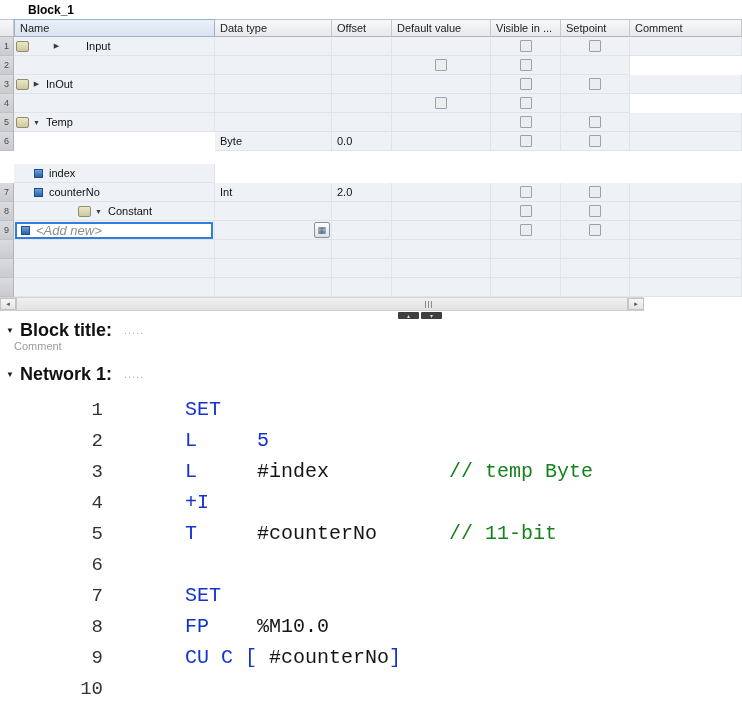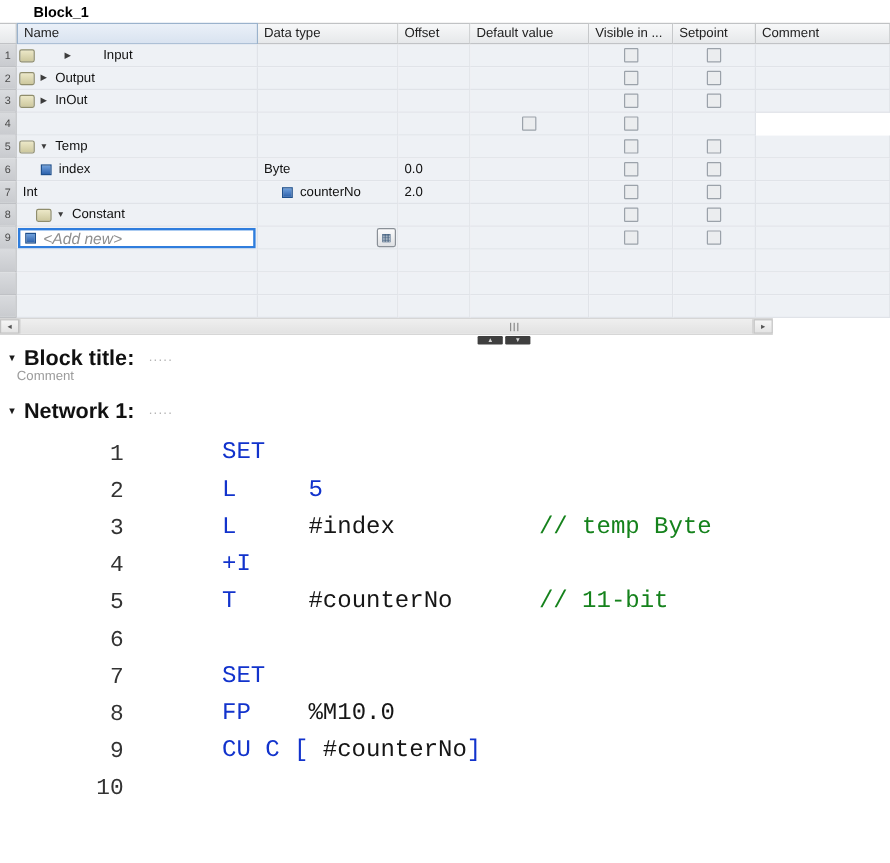--- a/index.html
+++ b/index.html
@@ -85,25 +85,20 @@
           <div class="cell center">
             <span class="checkbox"></span>
           </div>
           <div class="cell center">
             <span class="checkbox"></span>
           </div>
           <div class="cell"></div>
         </div>
         <div class="grid-row">
           <div class="cell num">2</div>
-          <div class="cell" style="padding-left: 2px;">
-            <span class="sec-icon"></span>
-            <span class="expander">▶</span>
-            <span>Output</span>
-          </div>
           <div class="cell"></div>
           <div class="cell"></div>
           <div class="cell"></div>
           <div class="cell center">
             <span class="checkbox"></span>
           </div>
           <div class="cell center">
             <span class="checkbox"></span>
           </div>
           <div class="cell"></div>
@@ -152,55 +147,55 @@
           <div class="cell center">
             <span class="checkbox"></span>
           </div>
           <div class="cell center">
             <span class="checkbox"></span>
           </div>
           <div class="cell"></div>
         </div>
         <div class="grid-row">
           <div class="cell num">6</div>
-          <div class="cell" style="padding-left: 20px;">
+          <div class="cell" style="padding-left: 20px; margin-top: 32px;">
             <span class="var-icon"></span>
             <span>index</span>
           </div>
           <div class="cell">Byte</div>
           <div class="cell">0.0</div>
           <div class="cell"></div>
           <div class="cell center">
             <span class="checkbox"></span>
           </div>
           <div class="cell center">
             <span class="checkbox"></span>
           </div>
           <div class="cell"></div>
         </div>
         <div class="grid-row">
           <div class="cell num">7</div>
-          <div class="cell">Int</div>
           <div class="cell" style="padding-left: 20px;">
             <span class="var-icon"></span>
             <span>counterNo</span>
           </div>
+          <div class="cell">Int</div>
           <div class="cell">2.0</div>
           <div class="cell"></div>
           <div class="cell center">
             <span class="checkbox"></span>
           </div>
           <div class="cell center">
             <span class="checkbox"></span>
           </div>
           <div class="cell"></div>
         </div>
         <div class="grid-row">
           <div class="cell num">8</div>
-          <div class="cell" style="padding-left: 16px;">
+          <div class="cell" style="padding-left: 2px; justify-content: center;">
             <span class="sec-icon"></span>
             <span class="expander">▼</span>
             <span>Constant</span>
           </div>
           <div class="cell"></div>
           <div class="cell"></div>
           <div class="cell"></div>
           <div class="cell center">
             <span class="checkbox"></span>
           </div>

